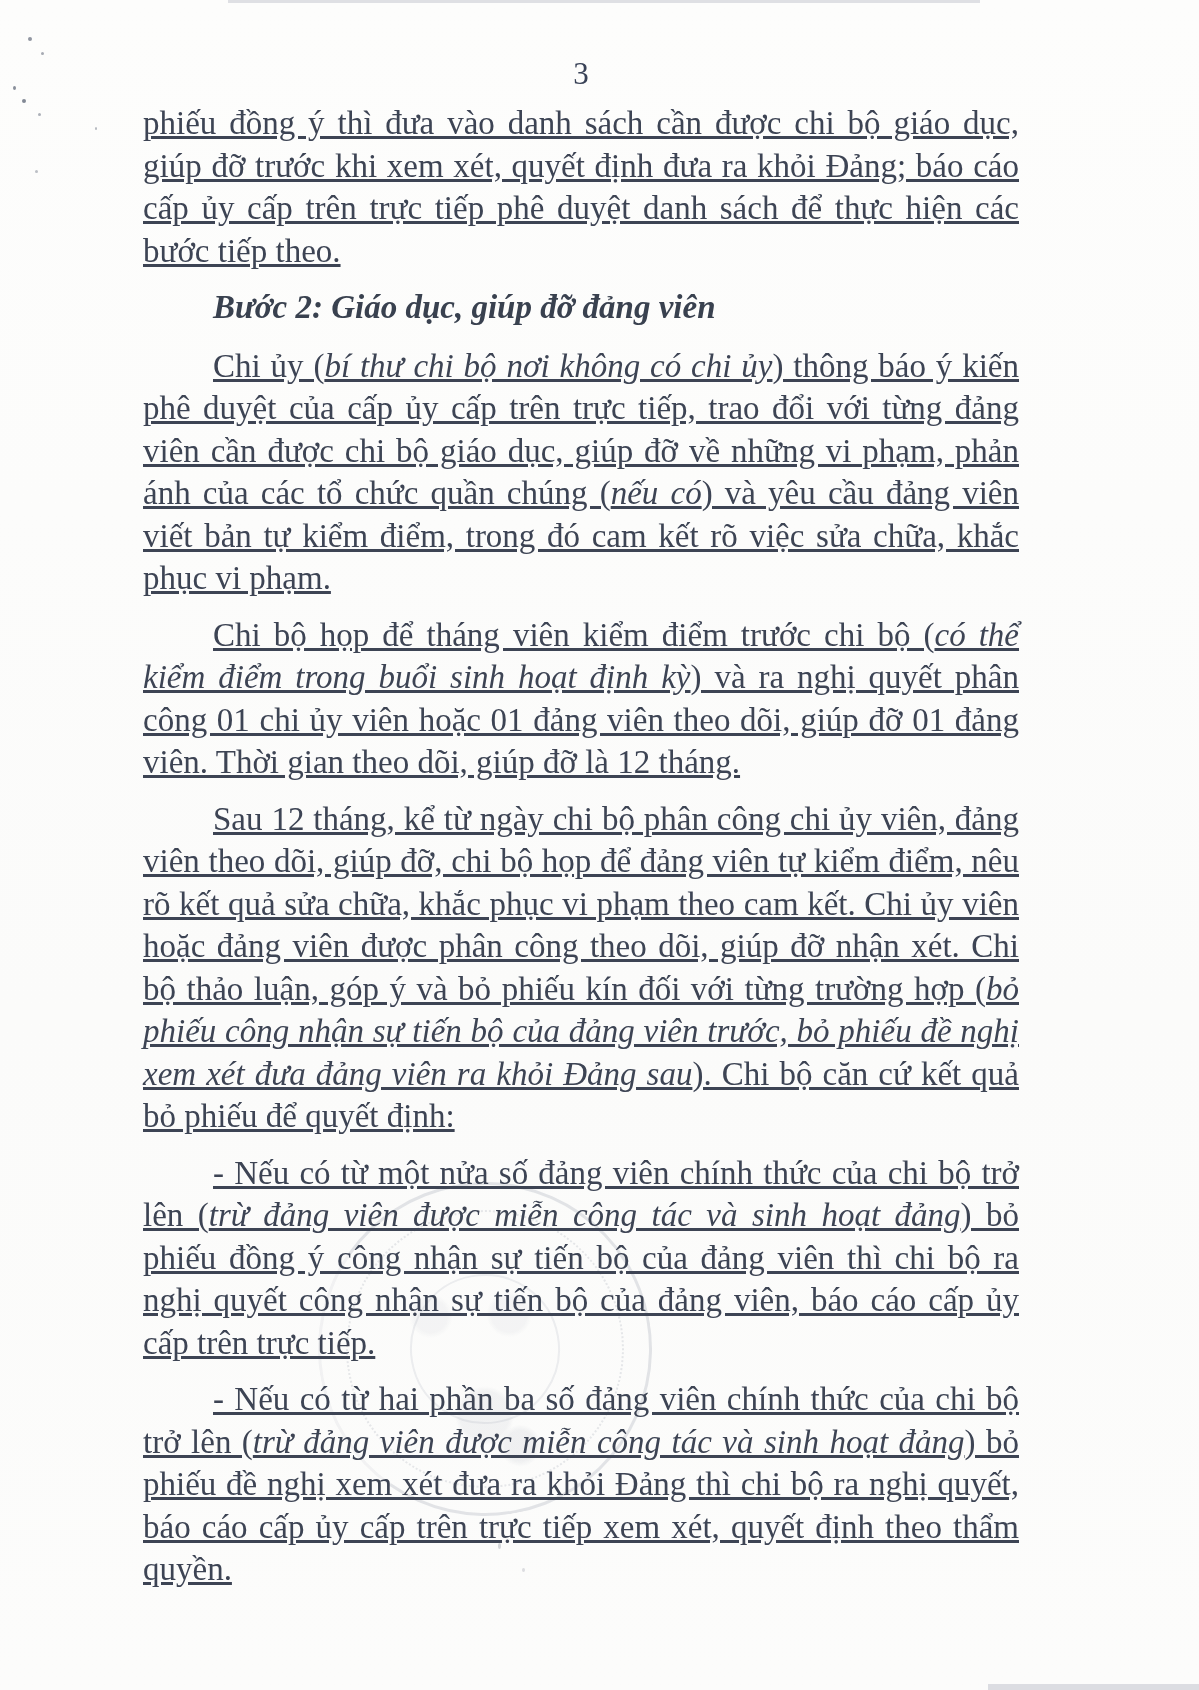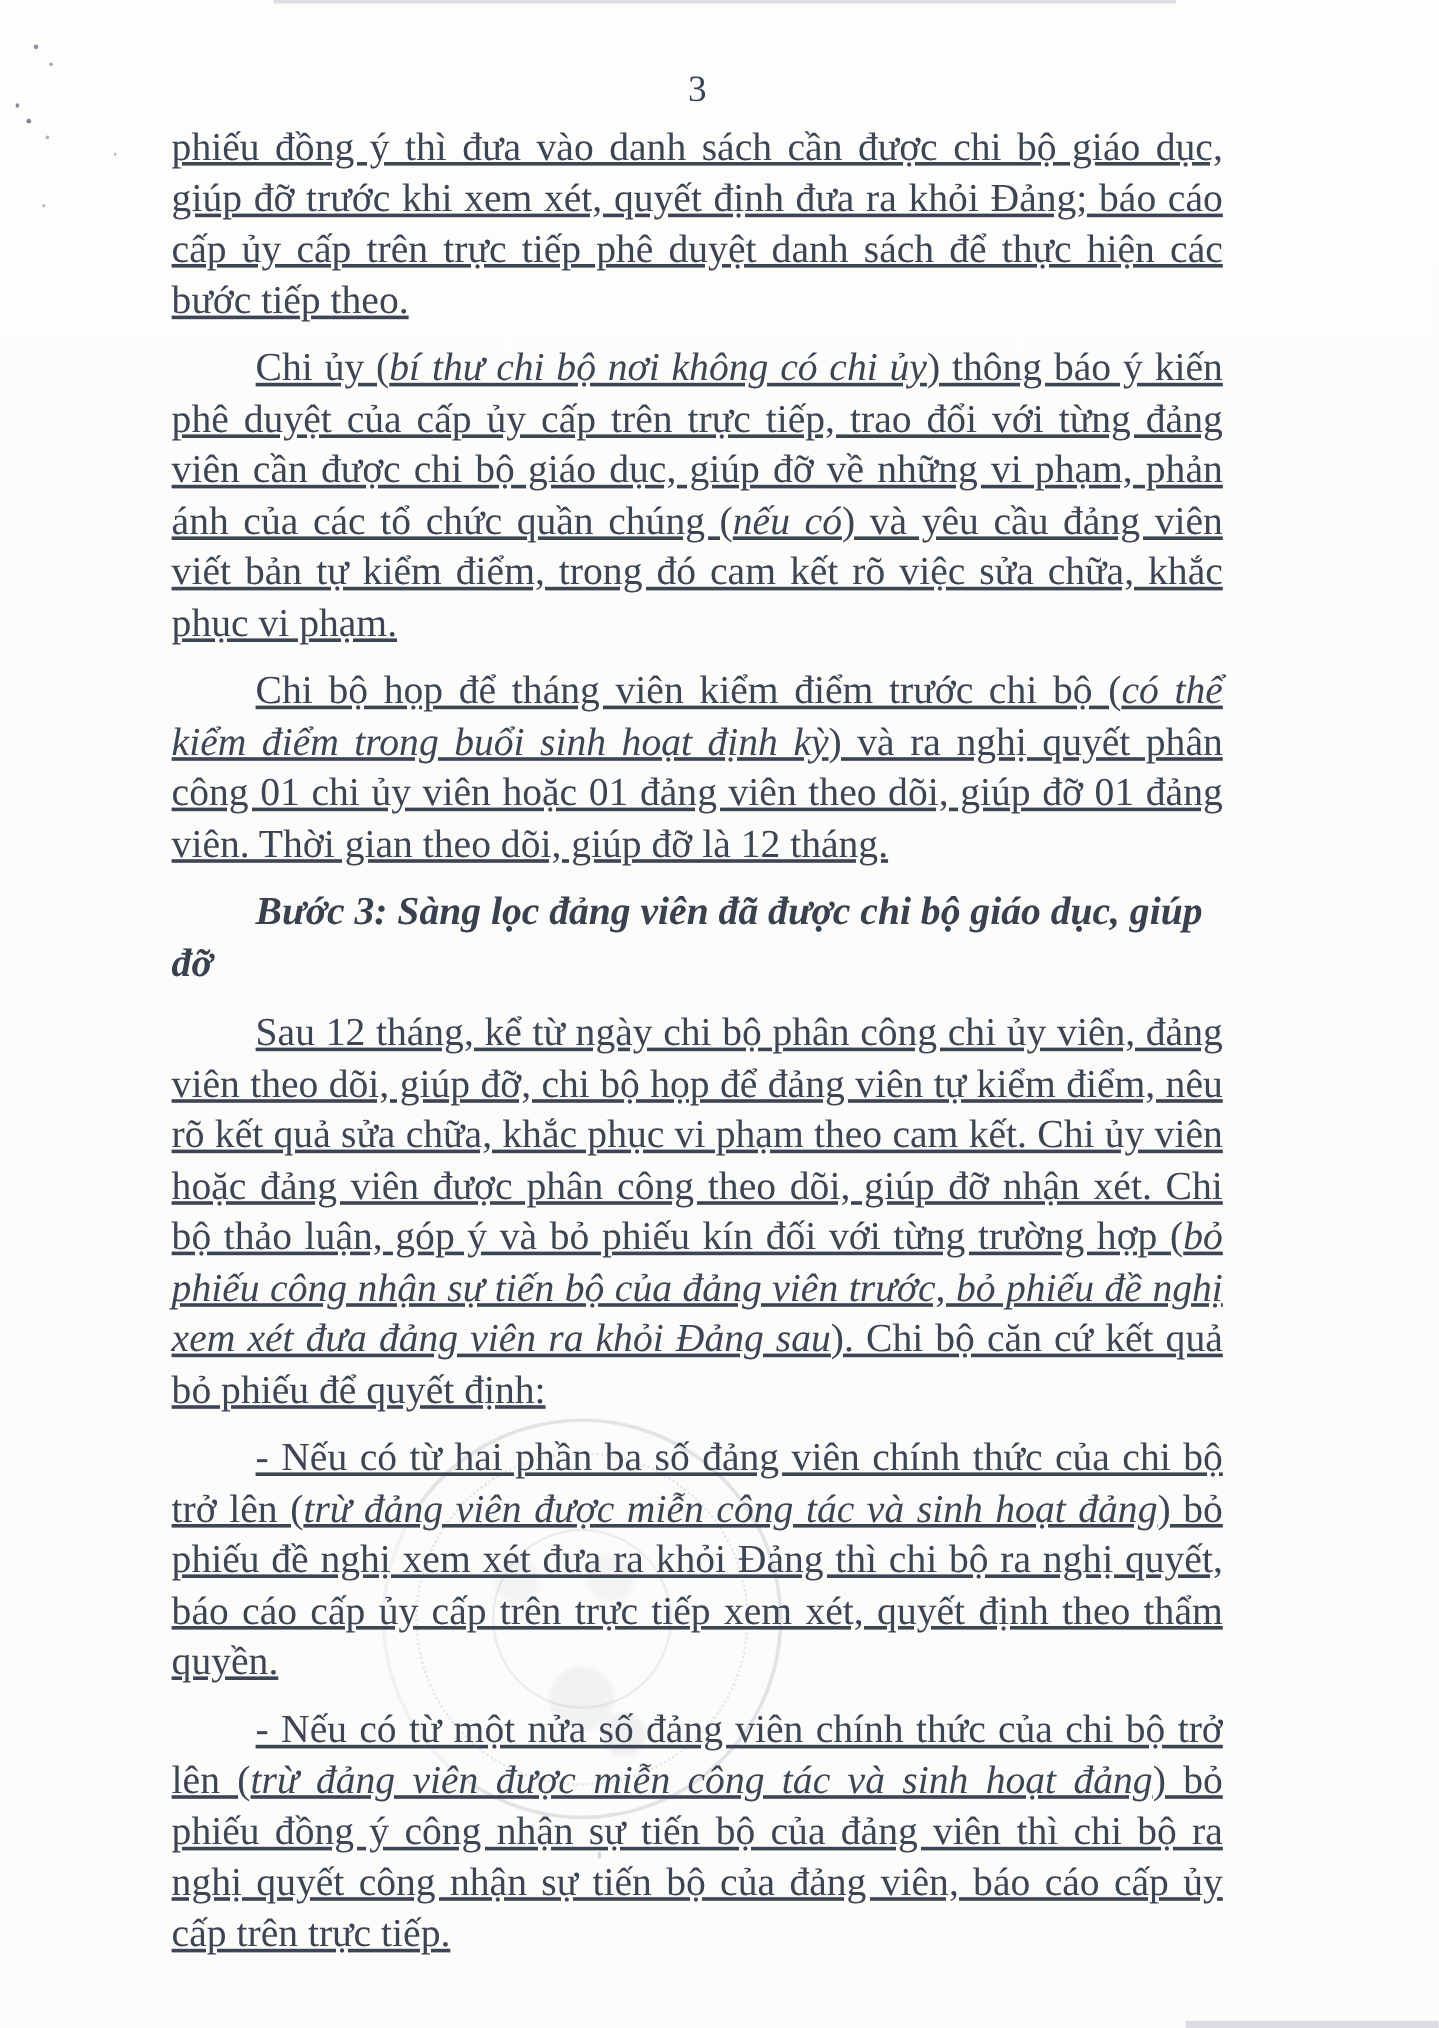--- a/index.html
+++ b/index.html
@@ -108,23 +108,23 @@
     <div class="ring-outer"></div>
     <div class="ring-mid"></div>
     <div class="ring-inner"></div>
     <div class="mottle"></div>
   </div>
 
   <div class="content">
     <div class="pagenum">3</div>
     <div id="doc-blocks">
         <div class="para"><span>phiếu đồng ý thì đưa vào danh sách cần được chi bộ giáo dục, giúp đỡ trước khi xem xét, quyết định đưa ra khỏi Đảng; báo cáo cấp ủy cấp trên trực tiếp phê duyệt danh sách để thực hiện các bước tiếp theo.</span></div>
+        <div class="heading"><span>Bước 2: Giáo dục, giúp đỡ đảng viên</span></div>
         <div class="para indent"><span>Chi ủy (</span><span class="run-italic">bí thư chi bộ nơi không có chi ủy</span><span>) thông báo ý kiến phê duyệt của cấp ủy cấp trên trực tiếp, trao đổi với từng đảng viên cần được chi bộ giáo dục, giúp đỡ về những vi phạm, phản ánh của các tổ chức quần chúng (</span><span class="run-italic">nếu có</span><span>) và yêu cầu đảng viên viết bản tự kiểm điểm, trong đó cam kết rõ việc sửa chữa, khắc phục vi phạm.</span></div>
         <div class="para indent"><span>Chi bộ họp để tháng viên kiểm điểm trước chi bộ (</span><span class="run-italic">có thể kiểm điểm trong buổi sinh hoạt định kỳ</span><span>) và ra nghị quyết phân công 01 chi ủy viên hoặc 01 đảng viên theo dõi, giúp đỡ 01 đảng viên. Thời gian theo dõi, giúp đỡ là 12 tháng.</span></div>
-        <div class="heading"><span>Bước 3: Sàng lọc đảng viên đã được chi bộ giáo dục, giúp đỡ</span></div>
         <div class="para indent"><span>Sau 12 tháng, kể từ ngày chi bộ phân công chi ủy viên, đảng viên theo dõi, giúp đỡ, chi bộ họp để đảng viên tự kiểm điểm, nêu rõ kết quả sửa chữa, khắc phục vi phạm theo cam kết. Chi ủy viên hoặc đảng viên được phân công theo dõi, giúp đỡ nhận xét. Chi bộ thảo luận, góp ý và bỏ phiếu kín đối với từng trường hợp (</span><span class="run-italic">bỏ phiếu công nhận sự tiến bộ của đảng viên trước, bỏ phiếu đề nghị xem xét đưa đảng viên ra khỏi Đảng sau</span><span>). Chi bộ căn cứ kết quả bỏ phiếu để quyết định:</span></div>
+        <div class="para indent"><span>- Nếu có từ một nửa số đảng viên chính thức của chi bộ trở lên (</span><span class="run-italic">trừ đảng viên được miễn công tác và sinh hoạt đảng</span><span>) bỏ phiếu đồng ý công nhận sự tiến bộ của đảng viên thì chi bộ ra nghị quyết công nhận sự tiến bộ của đảng viên, báo cáo cấp ủy cấp trên trực tiếp.</span></div>
         <div class="para indent"><span>- Nếu có từ hai phần ba số đảng viên chính thức của chi bộ trở lên (</span><span class="run-italic">trừ đảng viên được miễn công tác và sinh hoạt đảng</span><span>) bỏ phiếu đề nghị xem xét đưa ra khỏi Đảng thì chi bộ ra nghị quyết, báo cáo cấp ủy cấp trên trực tiếp xem xét, quyết định theo thẩm quyền.</span></div>
-        <div class="para indent"><span>- Nếu có từ một nửa số đảng viên chính thức của chi bộ trở lên (</span><span class="run-italic">trừ đảng viên được miễn công tác và sinh hoạt đảng</span><span>) bỏ phiếu đồng ý công nhận sự tiến bộ của đảng viên thì chi bộ ra nghị quyết công nhận sự tiến bộ của đảng viên, báo cáo cấp ủy cấp trên trực tiếp.</span></div>
       </div>
   </div>
 
   <div class="edge-bottom-right"></div>
 </div>
 
 </body></html>

